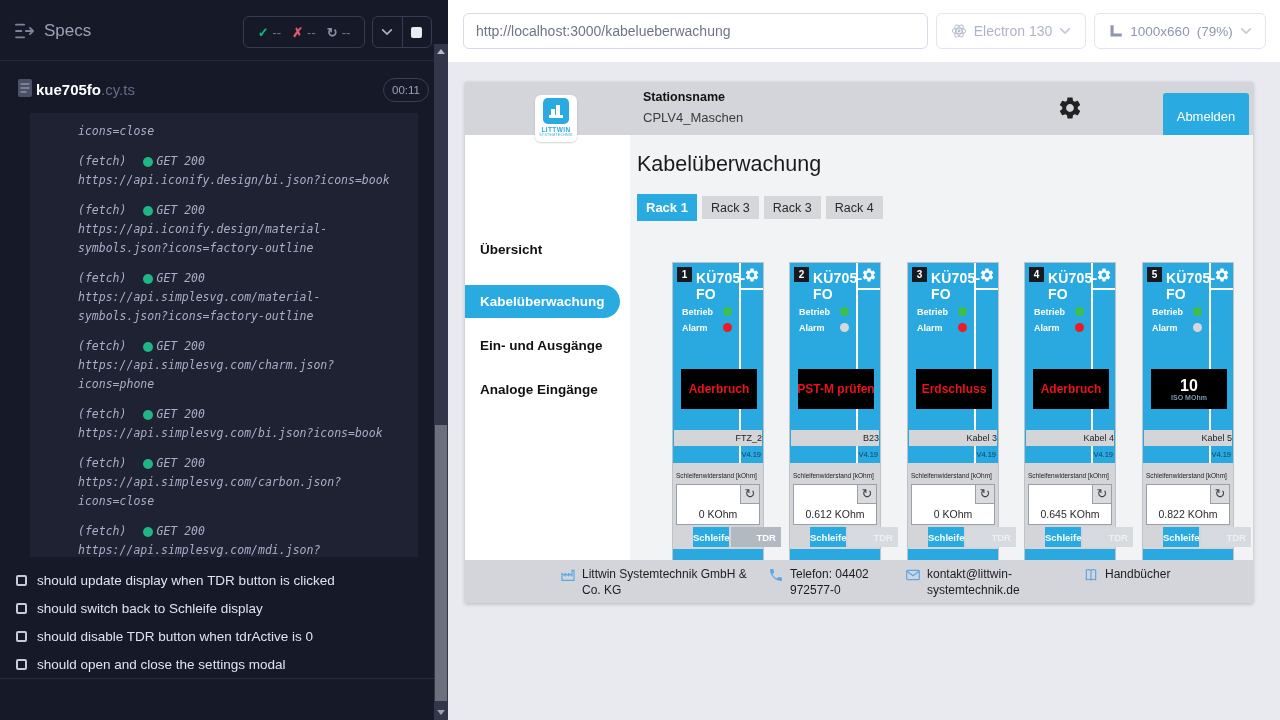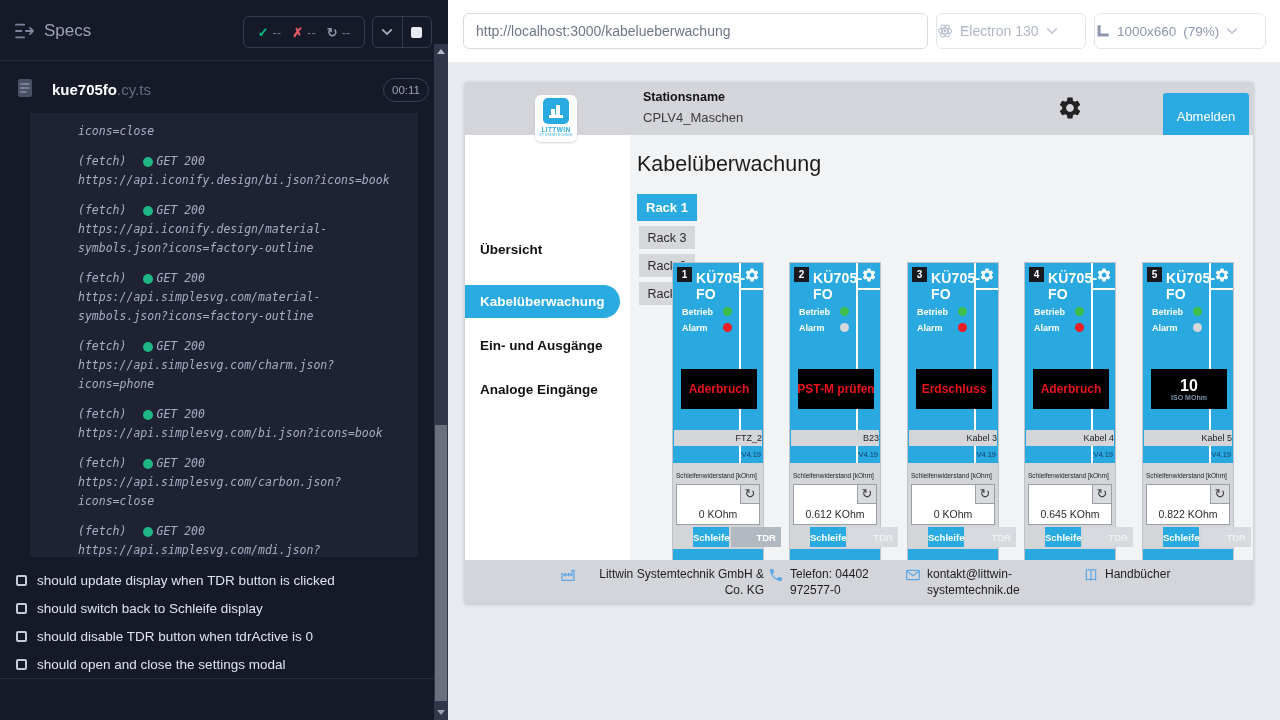--- a/index.html
+++ b/index.html
@@ -21,21 +21,21 @@
   .ctrl-box { position:absolute; left:372px; top:16px; width:60px; height:32px;
     border:1px solid #373c52; border-radius:6px; display:flex; }
   .ctrl-half { flex:1; display:flex; align-items:center; justify-content:center; cursor:pointer; }
   .ctrl-half + .ctrl-half { border-left:1px solid #373c52; }
   .stop-square { width:11px; height:11px; background:#e9ebf2; border-radius:2px; }
   .chev { width:12px; height:8px; }
   .runner-divider { position:absolute; left:0; top:60px; width:434px; height:1px; background:#23283a; }
 
   .spec-row { position:absolute; left:0; top:72px; width:434px; height:36px; }
   .spec-file-icon { position:absolute; left:17px; top:6px; width:16px; height:20px; }
-  .spec-name { position:absolute; left:52px; top:9px; font-size:15px; font-weight:bold; color:#ffffff; }
+  .spec-name { position:absolute; left:36px; top:9px; font-size:15px; font-weight:bold; color:#ffffff; }
   .spec-ext { font-weight:normal; color:#646b85; }
   .spec-timer { position:absolute; left:383px; top:6px; width:46px; height:24px;
     border:1px solid #3a3f55; border-radius:12px; color:#9aa2b8; font-size:11.5px;
     display:flex; align-items:center; justify-content:center; }
 
   .log-area { position:absolute; left:30px; top:113px; width:388px; height:444px;
     background:#1e2233; padding:9px 16px 9px 48px; overflow:hidden;
     font-family:"DejaVu Sans Mono", monospace; font-style:italic; font-size:11.5px;
     line-height:19px; color:#a8aec6; }
   .log-entry { margin-bottom:11px; cursor:pointer; }
@@ -60,21 +60,21 @@
     border-bottom:5px solid #b3bac8; }
   .tri-down { bottom:5px; border-left:4px solid transparent; border-right:4px solid transparent;
     border-top:5px solid #9aa1b0; }
 
   
   #topbar { position:absolute; left:448px; top:0; width:832px; height:62px; background:#ffffff; }
   .url-input { position:absolute; left:15px; top:13px; width:465px; height:36px;
     border:1px solid #d7dbe4; border-radius:6px; padding:0 12px; font-size:14px;
     color:#6e7686; background:#fff; outline:none; font-family:"Liberation Sans", sans-serif; }
   .select-box { position:absolute; top:13px; height:36px; border:1px solid #e2e5ec;
-    border-radius:6px; display:flex; align-items:center; gap:7px;
+    border-radius:6px; display:flex; align-items:center; justify-content:center; gap:7px;
     cursor:pointer; background:#fff; }
   #browser-select { left:488px; width:150px; color:#aeb5c6; font-size:14px; }
   #viewport-select { left:646px; width:172px; color:#8e97ad; font-size:13.5px; }
 
   
   #aut-backdrop { position:absolute; left:448px; top:62px; width:832px; height:658px; background:#e8eaef; }
   #app { position:absolute; left:465px; top:82px; width:788px; height:521px; background:#ffffff;
     box-shadow:0 1px 4px rgba(0,0,0,.22); overflow:hidden; }
 
   .app-header { position:absolute; left:0; top:0; width:788px; height:53px; background:#d3d5da; }
@@ -96,21 +96,21 @@
 
   .app-sidebar { position:absolute; left:0; top:53px; width:165px; height:425px; background:#fff; }
   .nav-item { position:absolute; left:0; width:165px; height:30px; line-height:30px;
     padding-left:15px; font-size:13.5px; font-weight:bold; color:#111; cursor:pointer; }
   .nav-item.active { width:155px; height:33px; line-height:33px; background:#29abe2; color:#fff;
     border-radius:0 17px 17px 0; }
   .nav-0 { top:100px; } .nav-1 { top:150px; } .nav-2 { top:196px; } .nav-3 { top:240px; }
 
   .app-main { position:absolute; left:165px; top:53px; width:623px; height:425px; background:#f2f3f5; }
   .page-title { position:absolute; left:172px; top:70px; font-size:21.5px; color:#1b1b1b; }
-  .tabs { position:absolute; left:172px; top:112px; display:flex; align-items:center; gap:5px;flex-direction:column; }
+  .tabs { position:absolute; left:172px; top:112px; display:flex; align-items:center; gap:5px; }
   .tab { height:23px; padding:0 9px; display:flex; align-items:center; background:#d5d7db;
     color:#2a2a2a; font-size:12.5px; cursor:pointer; }
   .tab.active { height:27px; background:#29abe2; color:#fff; font-weight:bold; font-size:13px; }
 
   
   .card { position:absolute; top:180px; width:92px; height:300px; background:#2aa9e0;
     border:1px solid #bfc3c9; }
   .card-0 { left:207px; } .card-1 { left:324px; } .card-2 { left:442px; }
   .card-3 { left:559px; } .card-4 { left:677px; }
   .card .vline { position:absolute; left:66px; top:0; width:2px; height:200px; background:#fff; }
@@ -151,21 +151,21 @@
     justify-content:center; cursor:pointer;padding-left:20px; }
   .tdr-btn.enabled { background:#b3b9c0; color:#fff; }
   .tdr-btn.disabled { background:#d7dade; color:#eef0f2; }
   .bottom-bar { position:absolute; left:0; top:286px; width:90px; height:14px; background:#2aa9e0; }
 
   
   .app-footer { position:absolute; left:0; top:478px; width:788px; height:43px; background:#d3d5da; z-index:6; }
   .foot-item { position:absolute; top:6px; display:flex; gap:6px; }
   .foot-icon { width:16px; height:16px; flex:none; margin-top:1px; }
   .foot-text { font-size:12px; color:#1d1d1d; line-height:16px; }
-  .fi-0 { left:95px; } .fi-0 .foot-text { width:182px;text-align:right; }
+  .fi-0 { left:95px; } .fi-0 .foot-text { width:182px; }
   .fi-1 { left:303px; } .fi-1 .foot-text { width:126px; }
   .fi-2 { left:440px; } .fi-2 .foot-text { width:118px; }
   .fi-3 { left:618px; }
 </style>
 </head>
 <body>
 
 <div id="stage">
 
   <div id="runner">

